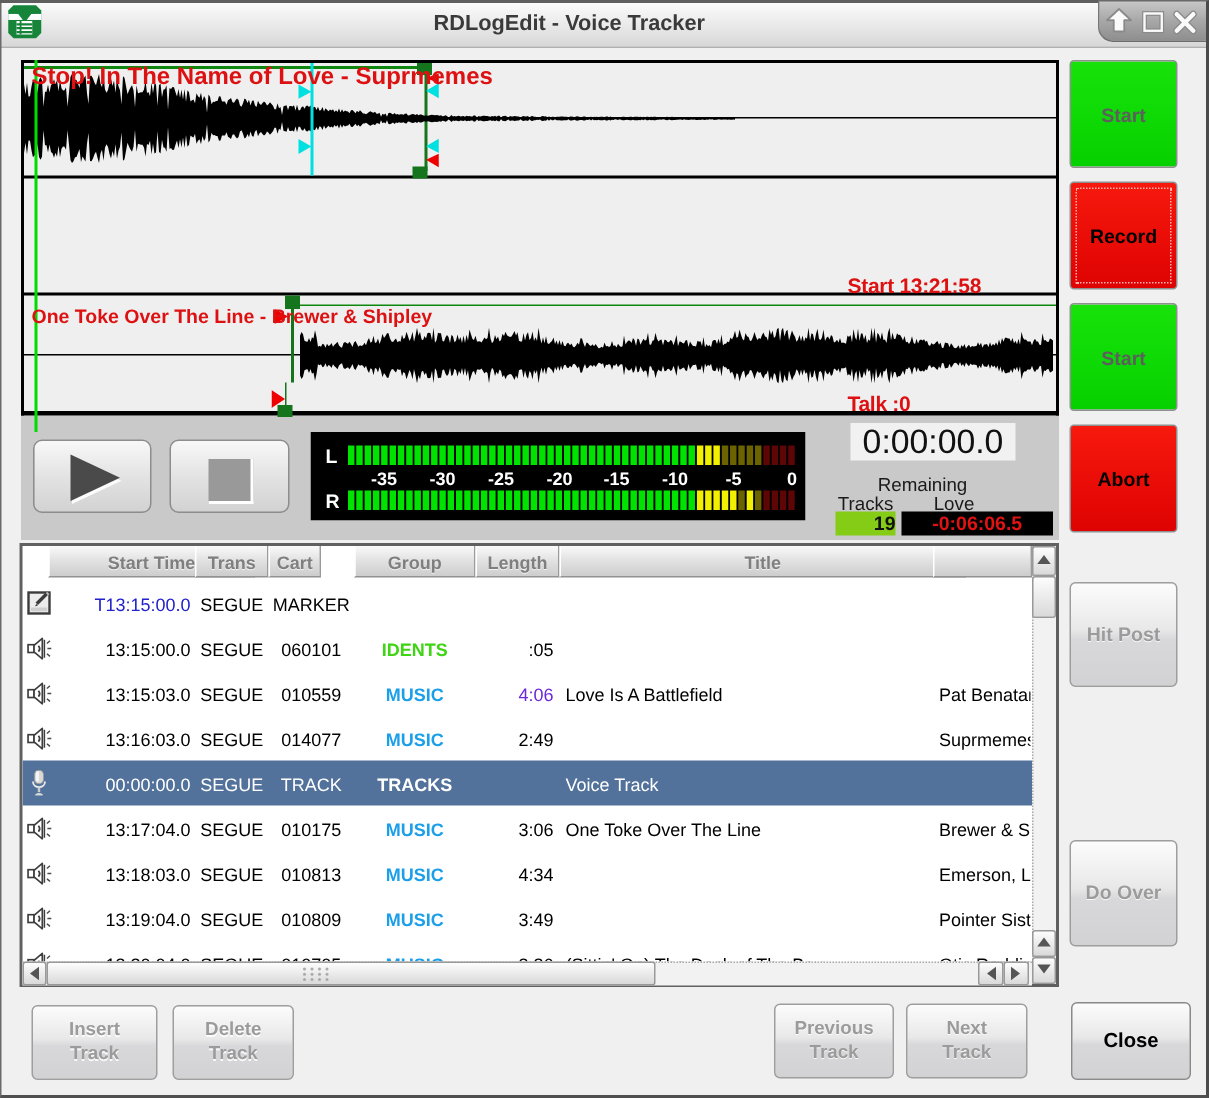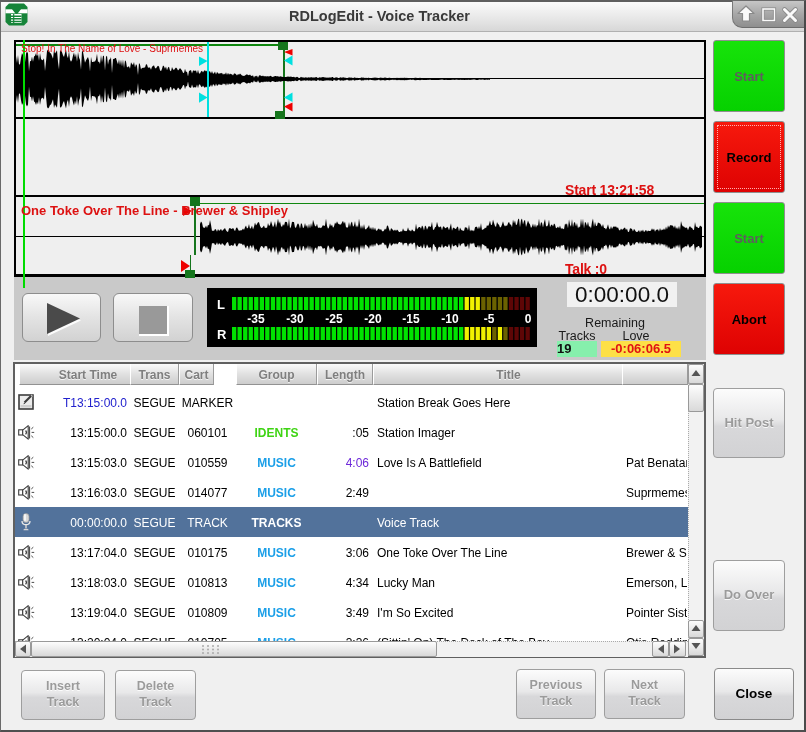--- a/index.html
+++ b/index.html
@@ -90,21 +90,21 @@
     <polygon points="9,5 0,0 0,10" fill="#ee0000"></polygon>
   </svg>
 <div class="abs" style="left:189.5px;top:255px;width:1.5px;height:16px;background:#15751c"></div>
 <svg class="abs" style="left:181px;top:260px" width="9" height="12" viewBox="0 0 9 12">
     <polygon points="9,6 0,0 0,12" fill="#ee0000"></polygon>
   </svg>
 <div class="abs" style="left:185px;top:270px;width:10px;height:8px;background:#15751c"></div>
 
 <div class="abs" style="left:23px;top:40px;width:2px;height:248px;background:#00dc00"></div>
 
-<div class="abs" style="left:21px;top:43px;font-size:10px;font-weight:normal;color:#dd1111">Stop! In The Name of Love - Suprmemes</div>
+<div class="abs" style="left:21px;top:43px;font-size:16px;font-weight:bold;color:#dd1111">Stop! In The Name of Love - Suprmemes</div>
 <div class="abs" style="left:21px;top:203px;font-size:13px;font-weight:bold;color:#dd1111">One Toke Over The Line - Brewer &amp; Shipley</div>
 <div class="abs" style="left:565px;top:182px;font-size:14px;letter-spacing:-0.2px;font-weight:bold;color:#dd1111">Start 13:21:58</div>
 <div class="abs" style="left:565px;top:261px;font-size:14px;letter-spacing:-0.2px;font-weight:bold;color:#dd1111">Talk :0</div>
 
 <div class="abs" style="left:22px;top:293px;width:79px;height:49px;border:1px solid #8d8d8d;border-radius:6px;background:linear-gradient(180deg,#f8f8f8,#e3e3e3 50%,#d2d2d2);box-sizing:border-box"></div>
 <svg class="abs" style="left:22px;top:293px" width="79" height="49" viewBox="0 0 79 49">
 <polygon points="25,11 25,42 58,26.5" fill="#fff" opacity="0.9" transform="translate(1,1)"></polygon>
 <polygon points="25,10 25,41 58,25.5" fill="#4a4a4a"></polygon>
 </svg>
 <div class="abs" style="left:113px;top:293px;width:80px;height:49px;border:1px solid #8d8d8d;border-radius:6px;background:linear-gradient(180deg,#f8f8f8,#e3e3e3 50%,#d2d2d2);box-sizing:border-box"></div>
@@ -230,60 +230,58 @@
     <text x="321" y="35" text-anchor="middle" font-family="Liberation Sans, sans-serif" font-size="12" font-weight="bold" fill="#fff">0</text>
     <text x="10" y="20.5" font-family="Liberation Sans, sans-serif" font-size="13" font-weight="bold" fill="#fff">L</text>
     <text x="10" y="50.5" font-family="Liberation Sans, sans-serif" font-size="13" font-weight="bold" fill="#fff">R</text>
   </svg>
 
 <div class="abs" style="left:567px;top:282px;width:110px;height:25px;background:#f1f1f1"></div>
 <div class="abs" style="left:567px;top:282px;width:110px;text-align:center;font-size:22.5px;color:#111">0:00:00.0</div>
 <div class="abs" style="left:565px;top:316px;width:100px;text-align:center;font-size:12.5px;color:#1a1a1a">Remaining</div>
 <div class="abs" style="left:547px;top:329px;width:60px;text-align:center;font-size:12.5px;color:#1a1a1a">Tracks</div>
 <div class="abs" style="left:606px;top:329px;width:60px;text-align:center;font-size:12.5px;color:#1a1a1a">Love</div>
-<div class="abs" style="left:557px;top:341px;width:40px;height:16px;background:#86efac;text-align:left;font-size:13px;font-weight:bold;color:#111;line-height:16px">19</div>
-<div class="abs" style="left:601px;top:341px;width:80px;height:16px;background:#fde047;text-align:center;font-size:13px;font-weight:bold;color:#e01313;line-height:16px">-0:06:06.5</div>
+<div class="abs" style="left:557px;top:341px;width:40px;height:16px;background:#84cc16;text-align:right;font-size:13px;font-weight:bold;color:#111;line-height:16px">19</div>
+<div class="abs" style="left:601px;top:341px;width:101px;height:16px;background:#000000;text-align:center;font-size:13px;font-weight:bold;color:#e01313;line-height:16px">-0:06:06.5</div>
 
 <div class="abs" style="left:13px;top:362px;width:693px;height:296px;border:2px solid #606060;box-sizing:border-box;background:#fff"></div>
 <div class="abs" style="left:15px;top:364px;width:673px;height:21px">
-<div class="hcell abs" style="left:4px;width:138px">Start Time</div>
+<div class="hcell abs" style="left:17px;width:138px">Start Time</div>
 <div class="hcell abs" style="left:115px;width:49px">Trans</div>
 <div class="hcell abs" style="left:164px;width:35px">Cart</div>
 <div class="hcell abs" style="left:221px;width:81px">Group</div>
 <div class="hcell abs" style="left:302px;width:56px">Length</div>
 <div class="hcell abs" style="left:358px;width:271px">Title</div>
 <div class="hcell abs" style="left:607px;width:66px"></div>
 </div>
 <div class="abs tbl-txt" style="left:15px;top:387px;width:673px;height:254px;overflow:hidden">
 <svg class="abs" style="left:3px;top:7px" width="16" height="16" viewBox="0 0 16 16">
 <rect x="1" y="1" width="14" height="14" fill="#ececec" stroke="#3c3c3c" stroke-width="1.6"></rect>
 <rect x="2.5" y="11" width="11" height="2.5" fill="#cfcfcf"></rect>
 <path d="M13.5 1.5 L6.5 8.5" stroke="#3c3c3c" stroke-width="2.2"></path>
 <path d="M6.5 8.5 L5.2 10.2 L7.2 9.8 Z" fill="#3c3c3c"></path>
 <path d="M13 1 L14.5 2.5" stroke="#bbb" stroke-width="1.2"></path>
 </svg>
 <div class="abs rr" style="left:0;top:9px;width:112px;color:#2121cd">T13:15:00.0</div>
 <div class="abs cc" style="left:115px;top:9px;width:49px;color:#000">SEGUE</div>
 <div class="abs cc" style="left:164px;top:9px;width:57px;color:#000">MARKER</div>
-<div class="abs" style="left:362px;top:9px;width:246px;overflow:hidden;white-space:nowrap;color:#000">Station Break Goes Here</div>
 <svg class="abs" style="left:3px;top:37px" width="17" height="17" viewBox="0 0 17 17">
 <rect x="0.7" y="5.8" width="4" height="5.2" fill="#fff" stroke="#3d3d3d" stroke-width="1.1"></rect>
 <path d="M4.7 6.2 L10.2 1.6 L10.2 15.2 L4.7 10.6 Z" fill="#fff" stroke="#3d3d3d" stroke-width="1.1" stroke-linejoin="round"></path>
 <path d="M11.6 2.5 L11.6 14.5" stroke="#3d3d3d" stroke-width="1" fill="none"></path>
 <path d="M7.6 6.5 Q9.3 8.4 7.6 10.4" fill="none" stroke="#3d3d3d" stroke-width="1.2"></path>
 <path d="M13.3 5 L15.3 3.2" stroke="#4a4a4a" stroke-width="1" fill="none"></path>
 <path d="M13.6 8.4 L16.2 8.4" stroke="#4a4a4a" stroke-width="1" fill="none"></path>
 <path d="M13.3 11.8 L15.3 13.6" stroke="#4a4a4a" stroke-width="1" fill="none"></path>
 </svg>
 <div class="abs rr" style="left:0;top:39px;width:112px;color:#000">13:15:00.0</div>
 <div class="abs cc" style="left:115px;top:39px;width:49px;color:#000">SEGUE</div>
 <div class="abs cc" style="left:164px;top:39px;width:57px;color:#000">060101</div>
 <div class="abs cc" style="left:221px;top:39px;width:81px;color:#3fd414;font-weight:bold">IDENTS</div>
 <div class="abs rr" style="left:254px;top:39px;width:100px;color:#000">:05</div>
-<div class="abs" style="left:362px;top:39px;width:246px;overflow:hidden;white-space:nowrap;color:#000">Station Imager</div>
 <svg class="abs" style="left:3px;top:67px" width="17" height="17" viewBox="0 0 17 17">
 <rect x="0.7" y="5.8" width="4" height="5.2" fill="#fff" stroke="#3d3d3d" stroke-width="1.1"></rect>
 <path d="M4.7 6.2 L10.2 1.6 L10.2 15.2 L4.7 10.6 Z" fill="#fff" stroke="#3d3d3d" stroke-width="1.1" stroke-linejoin="round"></path>
 <path d="M11.6 2.5 L11.6 14.5" stroke="#3d3d3d" stroke-width="1" fill="none"></path>
 <path d="M7.6 6.5 Q9.3 8.4 7.6 10.4" fill="none" stroke="#3d3d3d" stroke-width="1.2"></path>
 <path d="M13.3 5 L15.3 3.2" stroke="#4a4a4a" stroke-width="1" fill="none"></path>
 <path d="M13.6 8.4 L16.2 8.4" stroke="#4a4a4a" stroke-width="1" fill="none"></path>
 <path d="M13.3 11.8 L15.3 13.6" stroke="#4a4a4a" stroke-width="1" fill="none"></path>
 </svg>
 <div class="abs rr" style="left:0;top:69px;width:112px;color:#000">13:15:03.0</div>
@@ -344,37 +342,35 @@
 <path d="M7.6 6.5 Q9.3 8.4 7.6 10.4" fill="none" stroke="#3d3d3d" stroke-width="1.2"></path>
 <path d="M13.3 5 L15.3 3.2" stroke="#4a4a4a" stroke-width="1" fill="none"></path>
 <path d="M13.6 8.4 L16.2 8.4" stroke="#4a4a4a" stroke-width="1" fill="none"></path>
 <path d="M13.3 11.8 L15.3 13.6" stroke="#4a4a4a" stroke-width="1" fill="none"></path>
 </svg>
 <div class="abs rr" style="left:0;top:189px;width:112px;color:#000">13:18:03.0</div>
 <div class="abs cc" style="left:115px;top:189px;width:49px;color:#000">SEGUE</div>
 <div class="abs cc" style="left:164px;top:189px;width:57px;color:#000">010813</div>
 <div class="abs cc" style="left:221px;top:189px;width:81px;color:#1b9fe8;font-weight:bold">MUSIC</div>
 <div class="abs rr" style="left:254px;top:189px;width:100px;color:#000">4:34</div>
-<div class="abs" style="left:362px;top:189px;width:246px;overflow:hidden;white-space:nowrap;color:#000">Lucky Man</div>
 <div class="abs" style="left:611px;top:189px;width:61px;overflow:hidden;white-space:nowrap;color:#000">Emerson, Lake &amp; Palmer</div>
 <svg class="abs" style="left:3px;top:217px" width="17" height="17" viewBox="0 0 17 17">
 <rect x="0.7" y="5.8" width="4" height="5.2" fill="#fff" stroke="#3d3d3d" stroke-width="1.1"></rect>
 <path d="M4.7 6.2 L10.2 1.6 L10.2 15.2 L4.7 10.6 Z" fill="#fff" stroke="#3d3d3d" stroke-width="1.1" stroke-linejoin="round"></path>
 <path d="M11.6 2.5 L11.6 14.5" stroke="#3d3d3d" stroke-width="1" fill="none"></path>
 <path d="M7.6 6.5 Q9.3 8.4 7.6 10.4" fill="none" stroke="#3d3d3d" stroke-width="1.2"></path>
 <path d="M13.3 5 L15.3 3.2" stroke="#4a4a4a" stroke-width="1" fill="none"></path>
 <path d="M13.6 8.4 L16.2 8.4" stroke="#4a4a4a" stroke-width="1" fill="none"></path>
 <path d="M13.3 11.8 L15.3 13.6" stroke="#4a4a4a" stroke-width="1" fill="none"></path>
 </svg>
 <div class="abs rr" style="left:0;top:219px;width:112px;color:#000">13:19:04.0</div>
 <div class="abs cc" style="left:115px;top:219px;width:49px;color:#000">SEGUE</div>
 <div class="abs cc" style="left:164px;top:219px;width:57px;color:#000">010809</div>
 <div class="abs cc" style="left:221px;top:219px;width:81px;color:#1b9fe8;font-weight:bold">MUSIC</div>
 <div class="abs rr" style="left:254px;top:219px;width:100px;color:#000">3:49</div>
-<div class="abs" style="left:362px;top:219px;width:246px;overflow:hidden;white-space:nowrap;color:#000">I'm So Excited</div>
 <div class="abs" style="left:611px;top:219px;width:61px;overflow:hidden;white-space:nowrap;color:#000">Pointer Sisters</div>
 <svg class="abs" style="left:3px;top:247px" width="17" height="17" viewBox="0 0 17 17">
 <rect x="0.7" y="5.8" width="4" height="5.2" fill="#fff" stroke="#3d3d3d" stroke-width="1.1"></rect>
 <path d="M4.7 6.2 L10.2 1.6 L10.2 15.2 L4.7 10.6 Z" fill="#fff" stroke="#3d3d3d" stroke-width="1.1" stroke-linejoin="round"></path>
 <path d="M11.6 2.5 L11.6 14.5" stroke="#3d3d3d" stroke-width="1" fill="none"></path>
 <path d="M7.6 6.5 Q9.3 8.4 7.6 10.4" fill="none" stroke="#3d3d3d" stroke-width="1.2"></path>
 <path d="M13.3 5 L15.3 3.2" stroke="#4a4a4a" stroke-width="1" fill="none"></path>
 <path d="M13.6 8.4 L16.2 8.4" stroke="#4a4a4a" stroke-width="1" fill="none"></path>
 <path d="M13.3 11.8 L15.3 13.6" stroke="#4a4a4a" stroke-width="1" fill="none"></path>
 </svg>

